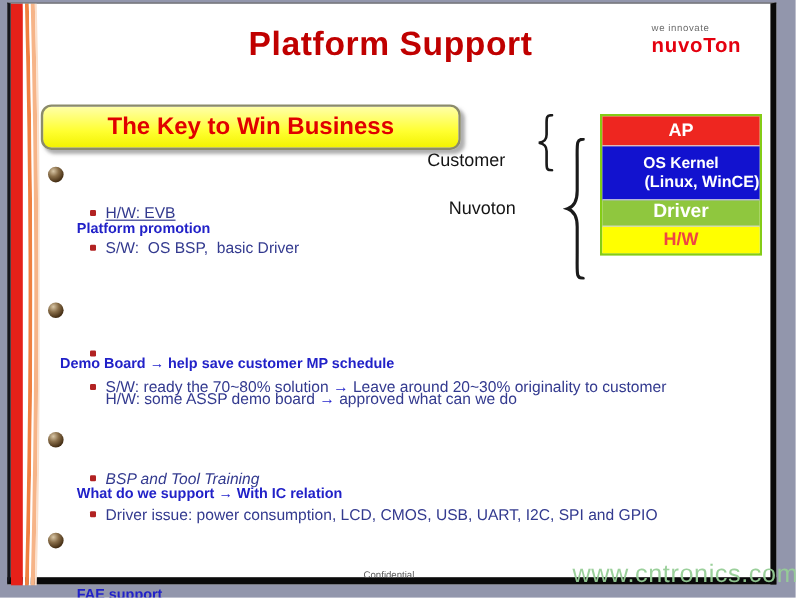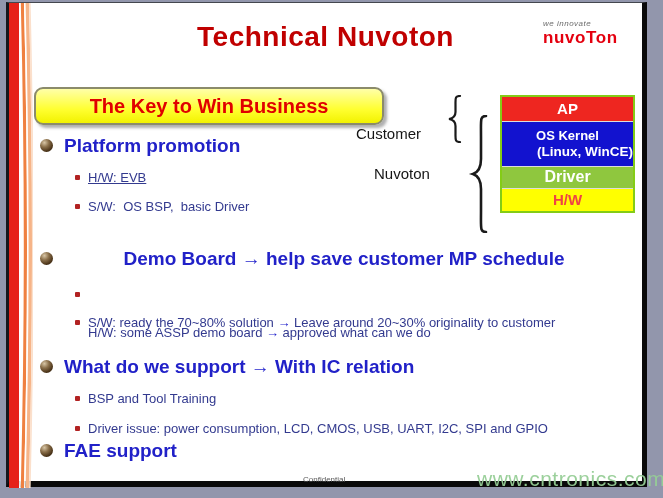--- a/index.html
+++ b/index.html
@@ -17,21 +17,21 @@
   }
   .ribbon { position:absolute; left:0; top:0; width:24px; height:485px; }
 
   .title {
     position:absolute; left:0; top:18px; width:100%;
     text-align:center; font-size:28px; font-weight:bold; color:#c00000;
     letter-spacing:0.5px;
   }
 
   .logo { position:absolute; left:534px; top:16px; width:110px; }
-  .logo .tagline { font-size:8px; font-style:italic; color:#6b6b6b; letter-spacing:0.5px; }
+  .logo .tagline { font-size:8px; color:#6b6b6b; letter-spacing:0.5px; }
   .logo .brand { font-size:17px; font-weight:bold; color:#e4000f; letter-spacing:0.6px; }
 
   .banner {
     position:absolute; left:25px; top:84px; width:350px; height:38px;
     background:linear-gradient(180deg,#ffffa8 0%,#ffff30 60%,#f2f200 100%);
     border:2px solid #8b8b6b; border-radius:9px;
     box-shadow:3px 3px 3px rgba(110,110,110,0.55);
     display:flex; align-items:center; justify-content:center;
     font-size:20px; font-weight:bold; color:#e00000;
   }
@@ -54,22 +54,22 @@
   }
   .stack .layer:last-child { border-bottom:none; }
 
   .bullet-item { position:absolute; }
   .b-sphere {
     position:absolute; width:13px; height:13px; border-radius:50%;
     background:radial-gradient(circle at 34% 28%, #d8c6a6 0%, #8a6f4a 35%, #4a3318 70%, #1c1006 100%);
   }
   .b-dot { position:absolute; width:5px; height:5px; border-radius:1px; background:#b22222; }
   .l1-text {
-    position:absolute; font-size:19px; font-weight:bold; color:#2121c8;
-    line-height:20px; white-space:pre-wrap; width:560px;
+    position:absolute; font-size:12px; font-weight:bold; color:#2121c8;
+    line-height:20px; white-space:pre-wrap; width:560px;margin-top:44px;
   }
   .l2-text {
     position:absolute; font-size:13px; color:#333a8f;
     line-height:22px; white-space:pre-wrap; width:492px;
   }
   .arrow-glyph { font-weight:bold; color:#2525cc; }
 
   .confidential { position:absolute; left:294px; top:472px; font-size:8px; color:#595959; }
   .watermark {
     position:absolute; left:468px; top:464px; font-size:21px;
@@ -83,21 +83,21 @@
 
   <svg class="ribbon" viewBox="0 0 24 485" preserveAspectRatio="none" aria-hidden="true">
     <rect x="0" y="0" width="10" height="485" fill="#e62119"></rect>
     <path d="M10,0 C14,160 14,326 10,485 L11.8,485 C15.8,326 15.8,160 11.8,0 Z" fill="#ffffff"></path>
     <path d="M11.8,0 C15.8,160 15.8,326 11.8,485 L15,485 C19,326 19,160 15,0 Z" fill="#ef8040"></path>
     <path d="M15,0 C19,160 19,326 15,485 L16.6,485 C20.6,326 20.6,160 16.6,0 Z" fill="#ffffff"></path>
     <path d="M16.6,0 C20.6,160 20.6,326 16.6,485 L20,485 C24,326 24,160 20,0 Z" fill="#f6b488"></path>
     <path d="M20,0 C24,160 24,326 20,485 L21.6,485 C25.6,326 25.6,160 21.6,0 Z" fill="#fbe0cc"></path>
   </svg>
 
-  <div class="title">Technical Nuvoton</div>
+  <div class="title">Platform Support</div>
 
   <div class="logo">
     <div class="tagline">we innovate</div>
     <div class="brand">nuvoTon</div>
   </div>
 
   <div class="banner">The Key to Win Business</div>
 
   <div class="side-label label-customer">Customer</div>
   <div class="side-label label-nuvoton">Nuvoton</div>
@@ -133,37 +133,37 @@
       <span class="b-dot" style="left: 66px; top: 172px;"></span>
       <div class="bullet-item">
         <div class="l2-text" style="left: 79px; top: 164px; text-decoration: underline;">H/W: EVB</div>
       </div>
       <span class="b-dot" style="left: 66px; top: 201px;"></span>
       <div class="bullet-item">
         <div class="l2-text" style="left: 79px; top: 193px;">S/W:  OS BSP,  basic Driver</div>
       </div>
       <span class="b-sphere" style="left: 31px; top: 249px;"></span>
       <div class="bullet-item">
-        <div class="l1-text" style="left: 55px; top: 246px; text-align: center;">Demo Board <span class="arrow-glyph">→</span> help save customer MP schedule</div>
+        <div class="l1-text" style="left: 41px; top: 246px;">Demo Board <span class="arrow-glyph">→</span> help save customer MP schedule</div>
       </div>
       <span class="b-dot" style="left: 66px; top: 289px;"></span>
       <div class="bullet-item">
         <div class="l2-text" style="left: 79px; top: 281px; margin-top: 38px;">H/W: some ASSP demo board <span class="arrow-glyph">→</span> approved what can we do</div>
       </div>
       <span class="b-dot" style="left: 66px; top: 317px;"></span>
       <div class="bullet-item">
         <div class="l2-text" style="left: 79px; top: 309px;">S/W: ready the 70~80% solution <span class="arrow-glyph">→</span> Leave around 20~30% originality to customer</div>
       </div>
       <span class="b-sphere" style="left: 31px; top: 357px;"></span>
       <div class="bullet-item">
         <div class="l1-text" style="left: 55px; top: 354px;">What do we support <span class="arrow-glyph">→</span> With IC relation</div>
       </div>
       <span class="b-dot" style="left: 66px; top: 393px;"></span>
       <div class="bullet-item">
-        <div class="l2-text" style="left: 79px; top: 385px;">BSP and Tool Training</div>
+        <div class="l2-text" style="left: 79px; top: 385px; font-style: italic;">BSP and Tool Training</div>
       </div>
       <span class="b-dot" style="left: 66px; top: 423px;"></span>
       <div class="bullet-item">
         <div class="l2-text" style="left: 79px; top: 415px;">Driver issue: power consumption, LCD, CMOS, USB, UART, I2C, SPI and GPIO</div>
       </div>
       <span class="b-sphere" style="left: 31px; top: 441px;"></span>
       <div class="bullet-item">
         <div class="l1-text" style="left: 55px; top: 438px;">FAE support</div>
       </div>
     </div>

